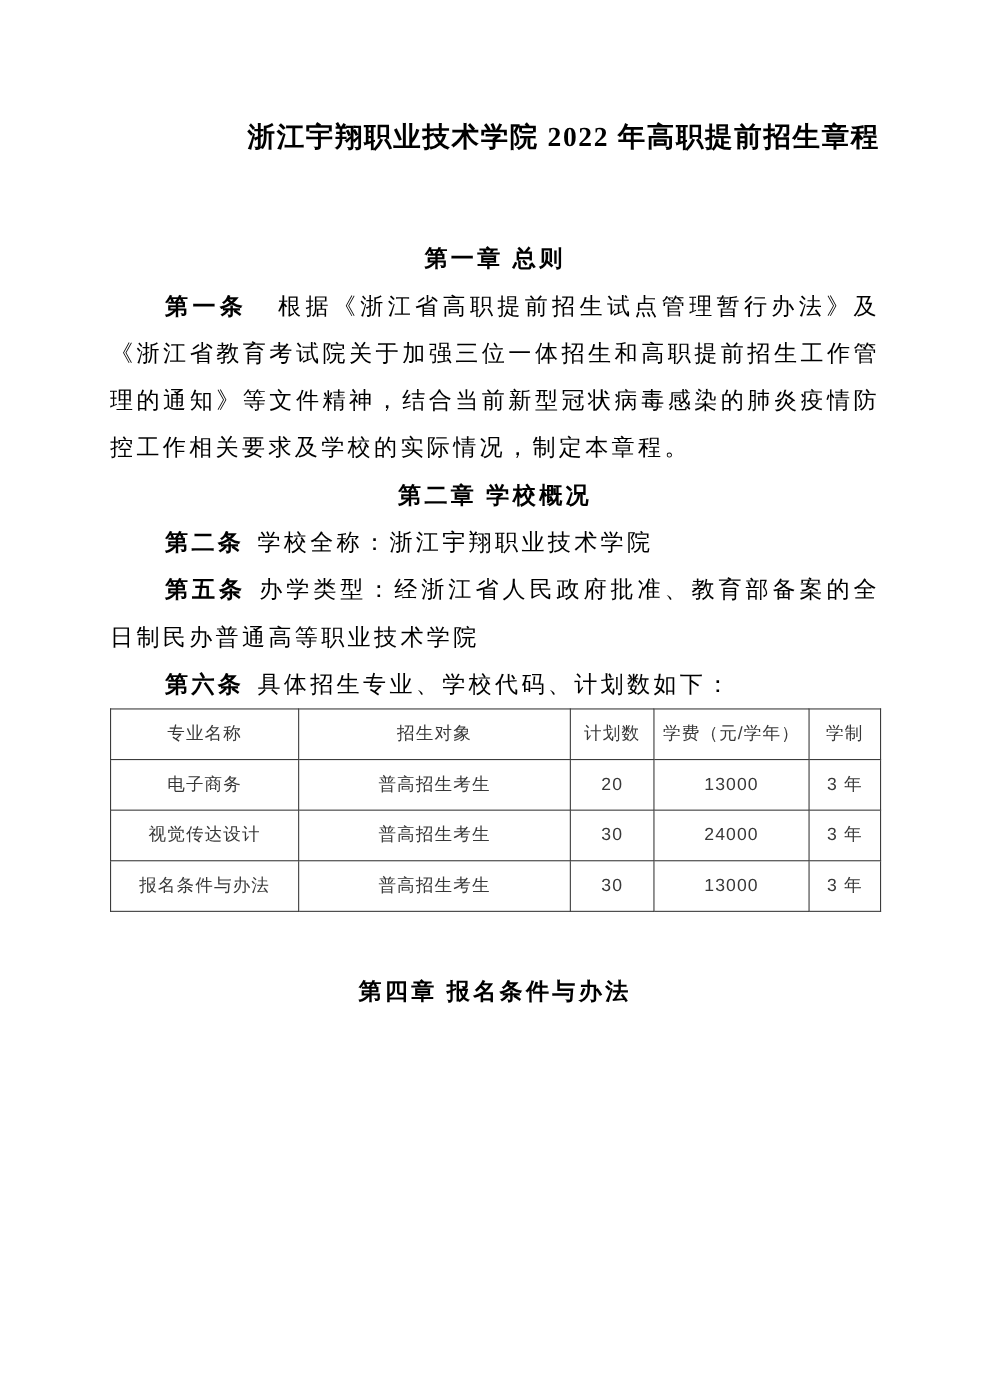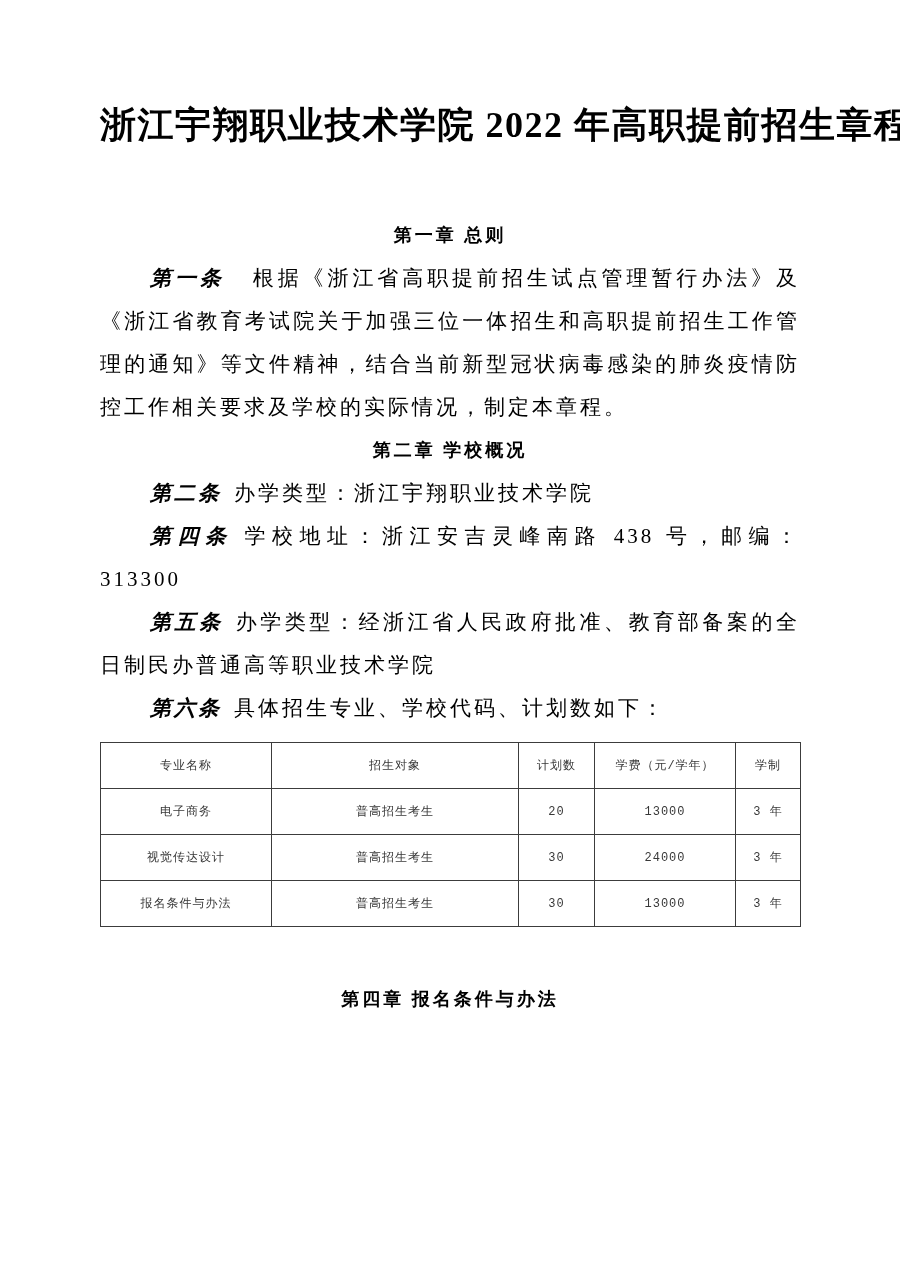--- a/index.html
+++ b/index.html
@@ -14,58 +14,56 @@
     margin: 0 auto;
     background: #ffffff;
     color: #000000;
     font-family: "Liberation Serif", "DejaVu Serif", serif;
     box-sizing: border-box;
     padding: 104px 100px 0 100px;
     overflow: hidden;
   }
   .doc-title {
     margin: 0 0 67px 0;
-    font-size: 36px;
+    font-size: 25px;
     font-weight: bold;
     line-height: 43px;
-    text-align: left;
+    text-align: right;
     letter-spacing: 1.5px;
     white-space: nowrap;
   }
   .chap-heading {
     margin: 0;
-    font-size: 18px;
+    font-size: 21px;
     font-weight: bold;
     line-height: 43px;
     text-align: center;
     letter-spacing: 3px;
   }
   .chap-heading.mt8  { margin-top: 8px; }
   .chap-heading.mt51 { margin-top: 51px; }
   .para {
     margin: 0;
     font-size: 21px;
     line-height: 43px;
     letter-spacing: 3px;
     text-align: justify;
     text-indent: 50px;
   }
   .art-label {
     font-weight: bold;
-    font-style: italic;
   }
   .art-label.gap-wide  { margin-right: 28px; }
   .art-label.gap-small { margin-right: 12px; }
   .plan-table {
     width: 700px;
-    margin-top: 12px;
     border-collapse: collapse;
     table-layout: fixed;
-    font-family: Liberation Mono, monospace;
-    font-size: 12px;
+    font-family: Liberation Sans, sans-serif;
+    font-size: 16px;
     color: #383838;
     letter-spacing: 1px;
   }
   .plan-table td {
     border: 1px solid #3c3c3c;
     height: 45px;
     text-align: center;
     vertical-align: middle;
     padding: 0 2px;
     overflow: hidden;
@@ -77,24 +75,23 @@
 <div class="page">
 
   <h1 class="doc-title">浙江宇翔职业技术学院 2022 年高职提前招生章程</h1>
 
   <h2 class="chap-heading">第一章 总则</h2>
 
   <p class="para"><span class="art-label gap-wide">第一条</span><span>根据《浙江省高职提前招生试点管理暂行办法》及《浙江省教育考试院关于加强三位一体招生和高职提前招生工作管理的通知》等文件精神，结合当前新型冠状病毒感染的肺炎疫情防控工作相关要求及学校的实际情况，制定本章程。</span></p>
 
   <h2 class="chap-heading">第二章 学校概况</h2>
 
-  <p class="para"><span class="art-label gap-small">第二条</span><span>办学类型：浙江宇翔职业技术学院</span></p>
+  <p class="para"><span class="art-label gap-small">第二条</span><span>学校全称：浙江宇翔职业技术学院</span></p>
 
 
-  <p class="para"><span class="art-label gap-small">第四条</span><span>学校地址：浙江安吉灵峰南路 438 号，邮编：313300</span></p>
 
   <p class="para"><span class="art-label gap-small">第五条</span><span>办学类型：经浙江省人民政府批准、教育部备案的全日制民办普通高等职业技术学院</span></p>
 
 
   <p class="para"><span class="art-label gap-small">第六条</span><span>具体招生专业、学校代码、计划数如下：</span></p>
 
   <table class="plan-table">
     <colgroup>
       <col style="width:171px">
       <col style="width:247px">

